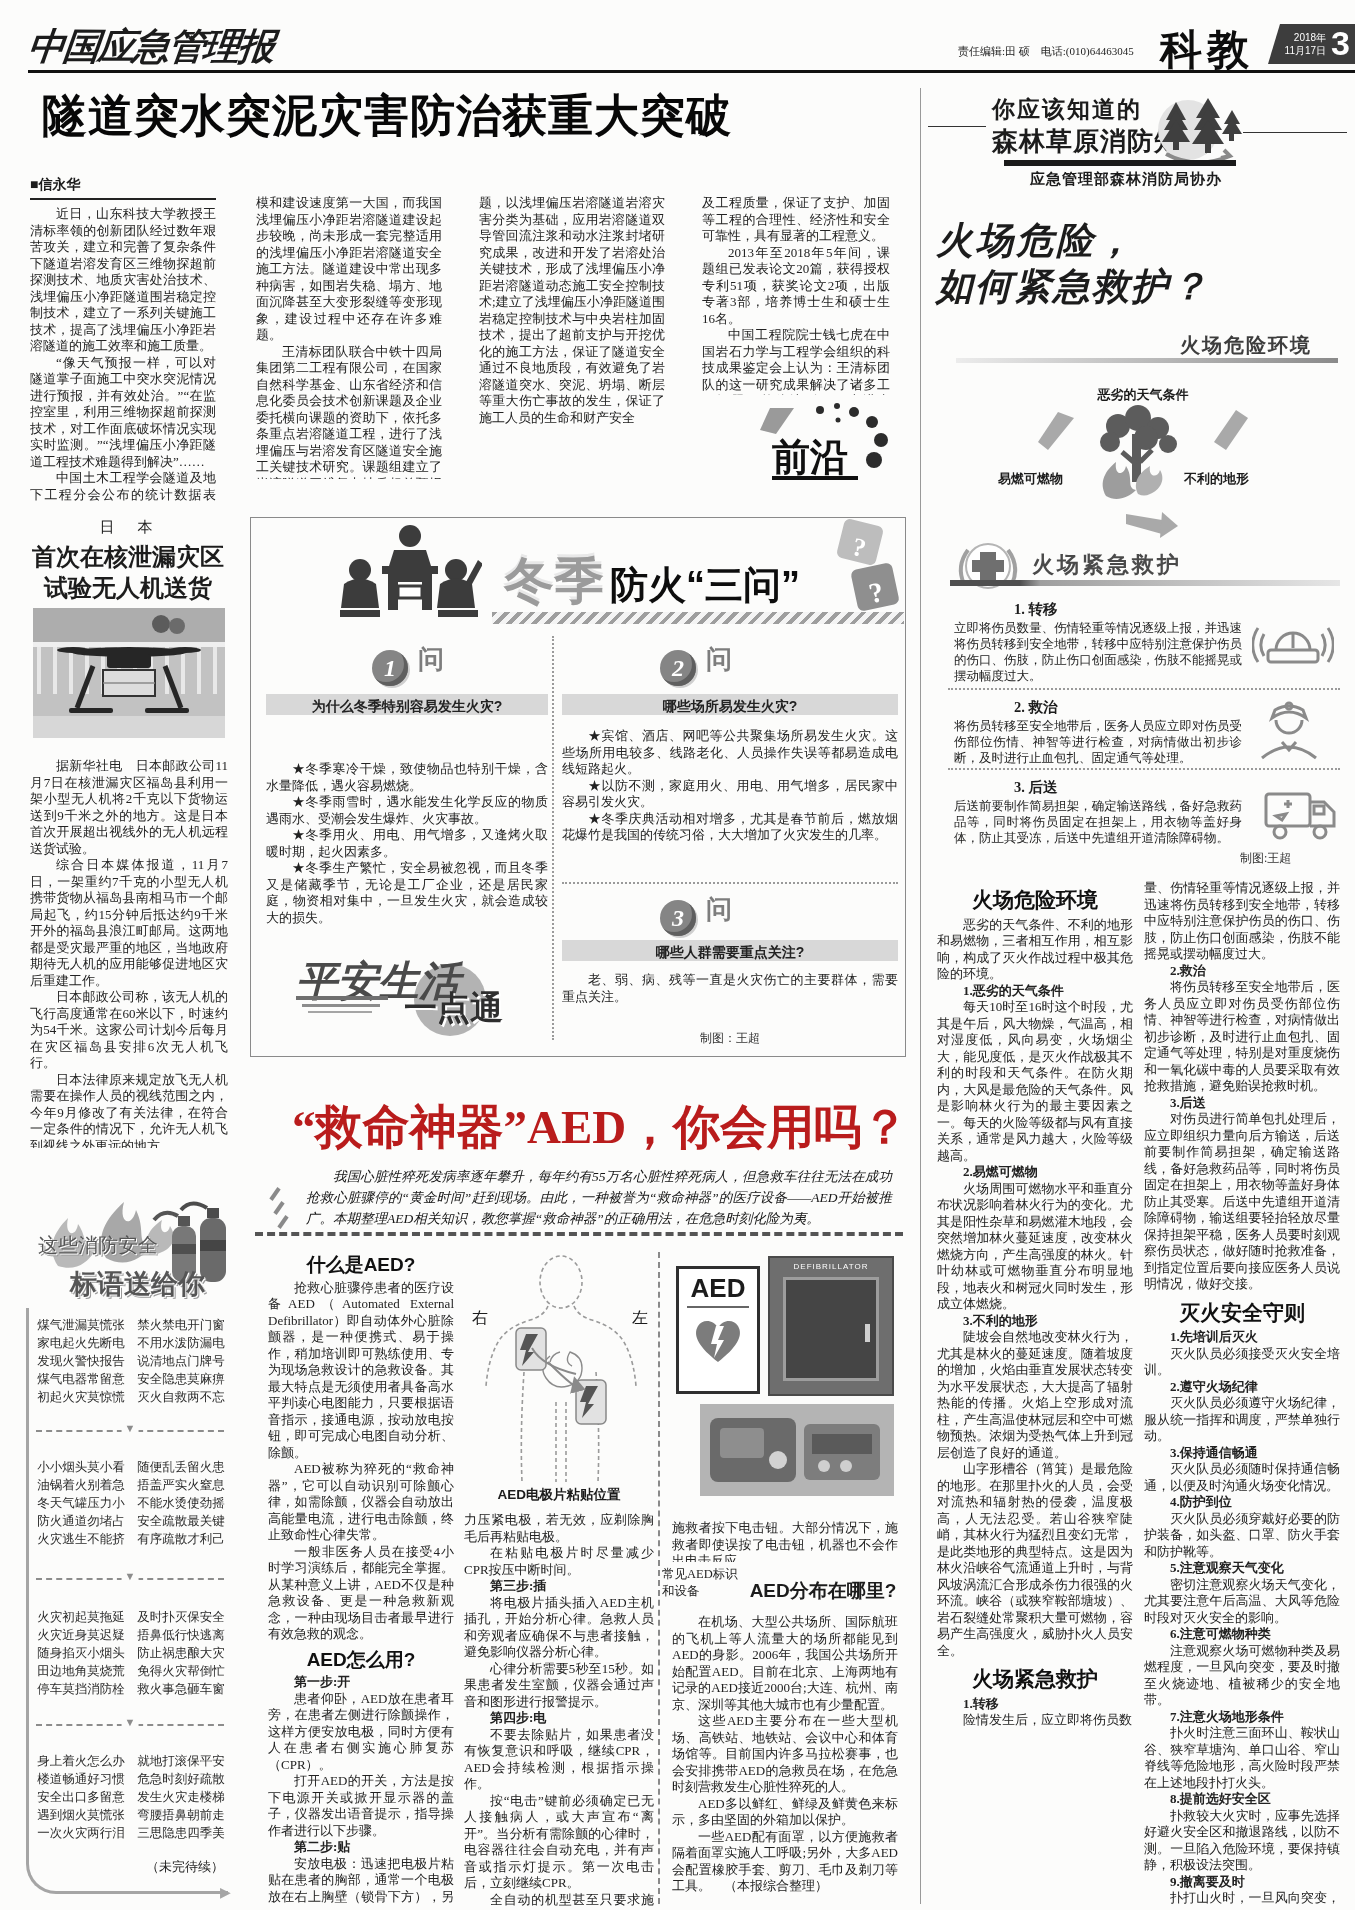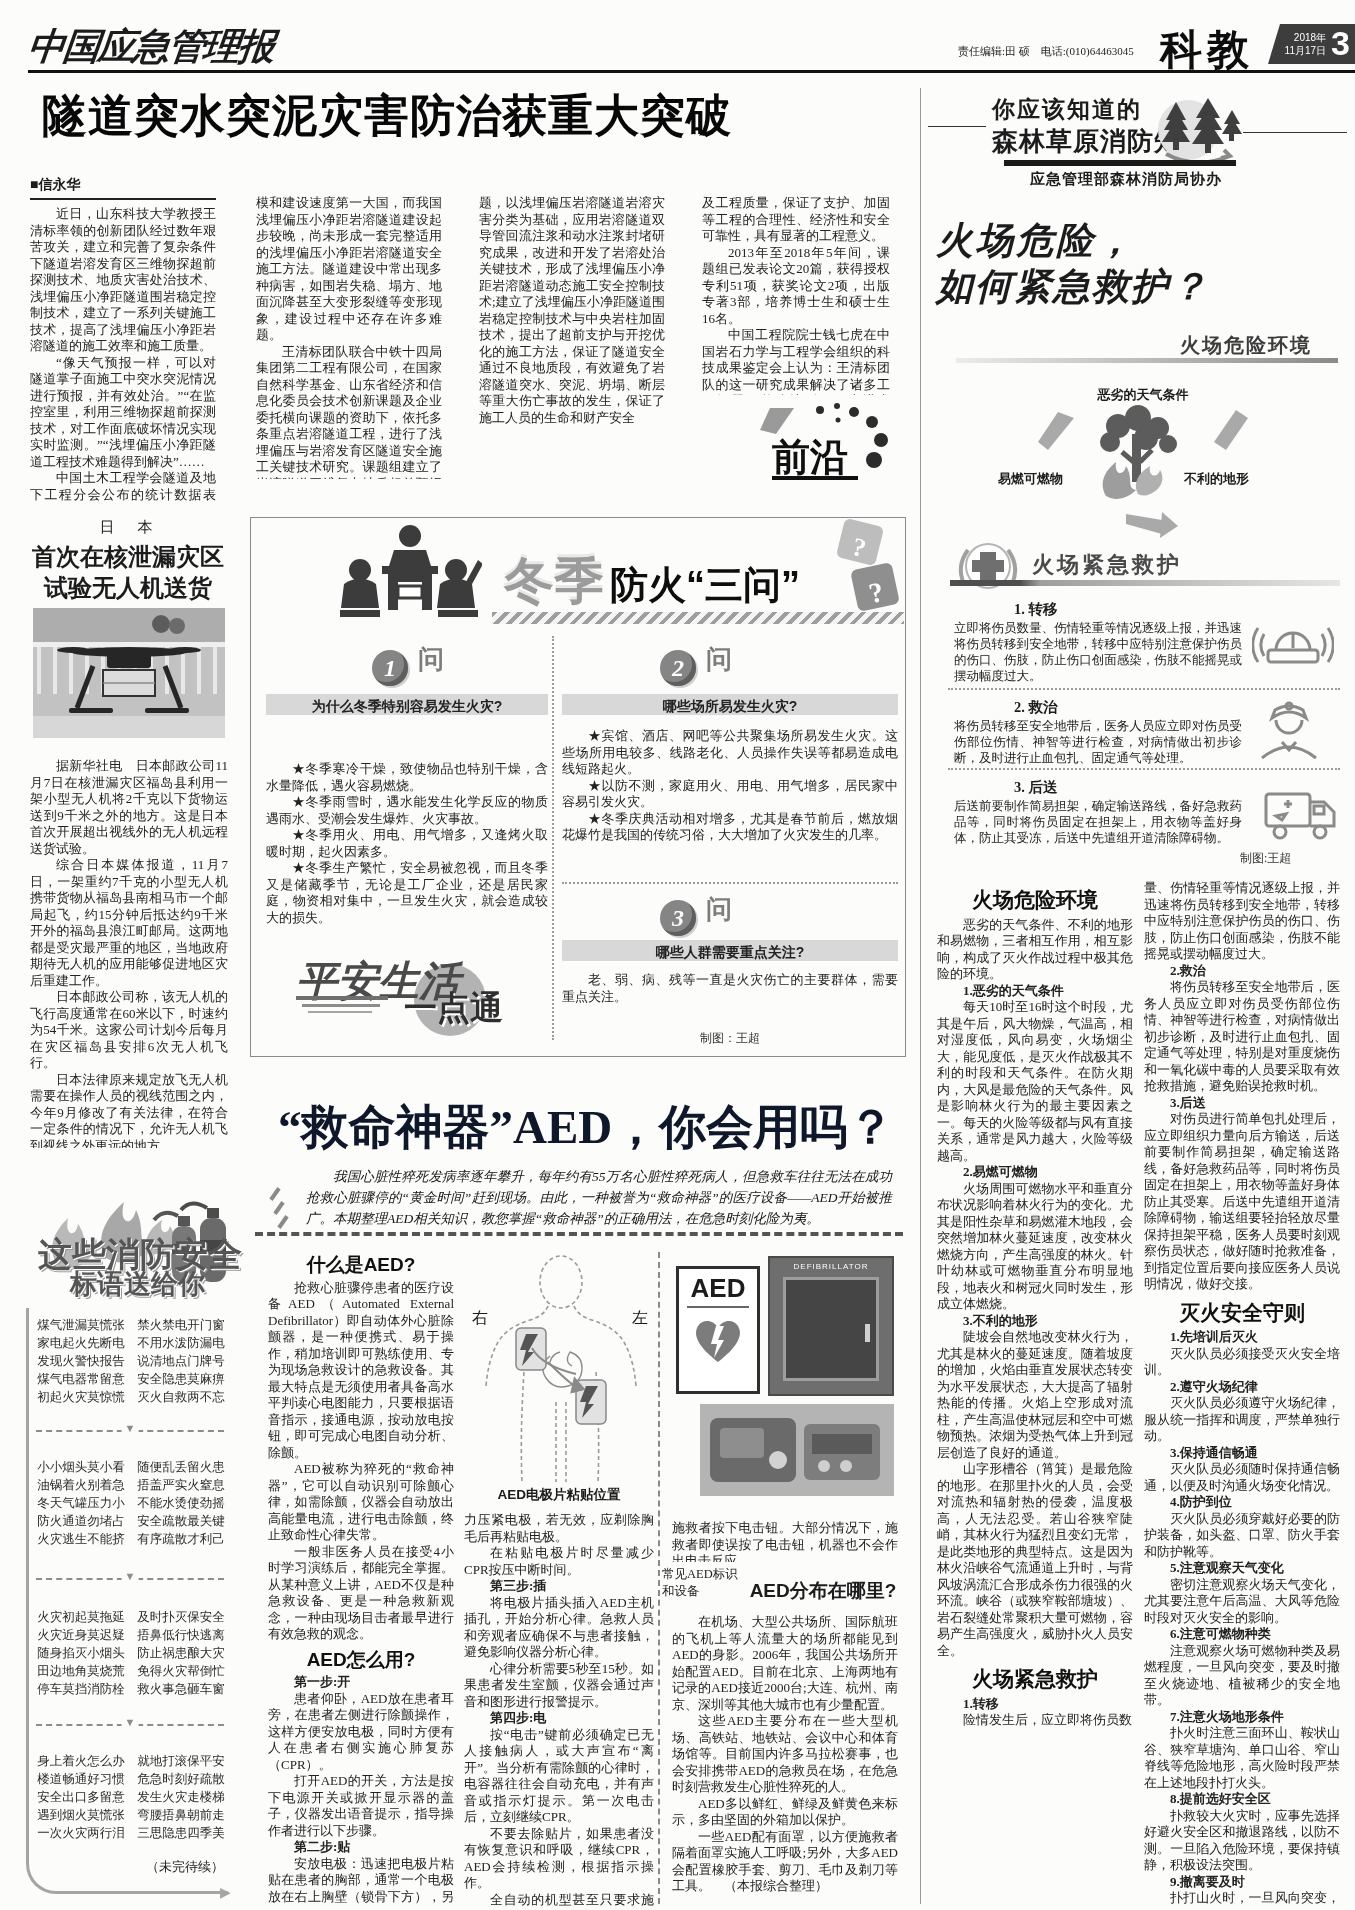--- a/index.html
+++ b/index.html
@@ -148,21 +148,21 @@
         <rect x="144" y="38" width="24" height="56" rx="10" fill="#787878"></rect>
         <rect x="144" y="56" width="24" height="10" fill="#4f4f4f"></rect>
         <rect x="150" y="28" width="12" height="10" fill="#555"></rect>
         <path d="M150,28 q-14,-8 -24,4" stroke="#555" stroke-width="4" fill="none"></path>
         <rect x="172" y="30" width="26" height="64" rx="11" fill="#6a6a6a"></rect>
         <rect x="172" y="52" width="26" height="11" fill="#454545"></rect>
         <rect x="179" y="20" width="12" height="10" fill="#4c4c4c"></rect>
         <path d="M179,20 q-16,-10 -26,2" stroke="#4c4c4c" stroke-width="4" fill="none"></path>
       </g>
     </svg>
-    <div class="abs s" style="left:14px;top:46px;font-size:34px;font-weight:700;color:#555;text-shadow:1px 1px 0 #fff,2px 2px 0 #999;white-space:nowrap">这些消防安全</div>
+    <div class="abs s" style="left:14px;top:46px;font-size:20px;font-weight:400;color:#555;text-shadow:1px 1px 0 #fff,2px 2px 0 #999;white-space:nowrap">这些消防安全</div>
     <div class="abs s" style="left:46px;top:80px;font-size:27px;font-weight:900;color:#555;text-shadow:1px 1px 0 #fff,2px 2px 0 #999;white-space:nowrap">标语送给你</div>
     <div class="abs" style="left:2px;top:122px;width:202px;height:586px;border-left:3px solid #a5a5a5;border-bottom:3px solid #a5a5a5;border-radius:0 0 0 30px"></div>
     <div class="abs" style="left:196px;top:698px;color:#a5a5a5;font-size:14px">▶</div>
 
     <div class="col slog" style="left:12px;top:130px;width:190px;height:94px">
         <p class="para">煤气泄漏莫慌张　禁火禁电开门窗</p>
         <p class="para">家电起火先断电　不用水泼防漏电</p>
         <p class="para">发现火警快报告　说清地点门牌号</p>
         <p class="para">煤气电器常留意　安全隐患莫麻痹</p>
         <p class="para">初起火灾莫惊慌　灭火自救两不忘</p>
@@ -267,21 +267,21 @@
 
   <div class="abs" style="left:660px;top:892px">
     <span class="qbadge">3</span><span class="qsuffix">问</span>
   </div>
   <div class="qbox" style="left:562px;top:940px;width:336px">哪些人群需要重点关注?</div>
   <div class="col" style="left:562px;top:972px;width:336px;height:40px">
     <p class="para">老、弱、病、残等一直是火灾伤亡的主要群体，需要重点关注。</p>
   </div>
   <div class="abs credit" style="left:562px;top:1030px;width:336px;text-align:center">制图：王超</div>
 
-  <div class="abs b" style="left:278px;top:1096px;width:640px;font-size:47px;letter-spacing:0;color:#0f172a;white-space:nowrap">“救命神器”AED，你会用吗？</div>
+  <div class="abs b" style="left:292px;top:1096px;width:640px;font-size:47px;letter-spacing:0;color:#b91c1c;white-space:nowrap">“救命神器”AED，你会用吗？</div>
   <div class="abs" style="left:268px;top:1186px;width:24px;height:70px">
     <div style="width:14px;height:4px;background:#8a8a8a;transform:rotate(-55deg);margin:6px 0"></div>
     <div style="width:14px;height:4px;background:#8a8a8a;transform:rotate(-55deg);margin:10px 0 0 4px"></div>
     <div style="width:14px;height:4px;background:#8a8a8a;transform:rotate(-55deg);margin:10px 0 0 8px"></div>
   </div>
   <div class="abs" style="left:306px;top:1166px;width:586px;font-size:13.5px;line-height:21px;font-style:italic;text-align:justify;color:#161616">
       <p class="para">我国心脏性猝死发病率逐年攀升，每年约有55万名心脏性猝死病人，但急救车往往无法在成功抢救心脏骤停的“黄金时间”赶到现场。由此，一种被誉为“救命神器”的医疗设备——AED开始被推广。本期整理AED相关知识，教您掌握“救命神器”的正确用法，在危急时刻化险为夷。</p>
     </div>
   <div class="abs" style="left:255px;top:1232px;width:648px;border-top:4px dashed #555"></div>
 
@@ -331,22 +331,22 @@
     <span class="abs" style="left:168px;top:56px;font-size:16px">左</span>
   </div>
   <div class="abs s b" style="left:464px;top:1486px;width:190px;text-align:center;font-size:13.5px">AED电极片粘贴位置</div>
   <div class="col" style="left:464px;top:1512px;width:190px;height:394px">
       <p class="para noind">力压紧电极，若无效，应剃除胸毛后再粘贴电极。</p>
       <p class="para">在粘贴电极片时尽量减少CPR按压中断时间。</p>
       <p class="para sh">第三步:插</p>
       <p class="para">将电极片插头插入AED主机插孔，开始分析心律。急救人员和旁观者应确保不与患者接触，避免影响仪器分析心律。</p>
       <p class="para">心律分析需要5秒至15秒。如果患者发生室颤，仪器会通过声音和图形进行报警提示。</p>
       <p class="para sh">第四步:电</p>
+      <p class="para">不要去除贴片，如果患者没有恢复意识和呼吸，继续CPR，AED会持续检测，根据指示操作。</p>
       <p class="para">按“电击”键前必须确定已无人接触病人，或大声宣布“离开”。当分析有需除颤的心律时，电容器往往会自动充电，并有声音或指示灯提示。第一次电击后，立刻继续CPR。</p>
-      <p class="para">不要去除贴片，如果患者没有恢复意识和呼吸，继续CPR，AED会持续检测，根据指示操作。</p>
       <p class="para">全自动的机型甚至只要求施救者为患者贴上电击贴片，即可自己判断并产生电击;半自动机型则会提醒</p>
     </div>
 
   <div class="abs" style="left:658px;top:1252px;height:652px;border-left:2px dashed #8a8a8a"></div>
 
   <div class="abs" style="left:672px;top:1256px;width:226px;height:244px">
     <div class="abs" style="left:4px;top:10px;width:84px;height:128px;background:#fff;border:3px solid #2f2f2f;text-align:center">
       <div class="s" style="font-size:26px;font-weight:900;margin-top:4px">AED</div>
       <div style="width:62px;height:2px;background:#666;margin:2px auto"></div>
       <svg width="56" height="56" viewBox="0 0 56 56" style="margin:4px auto 0">

